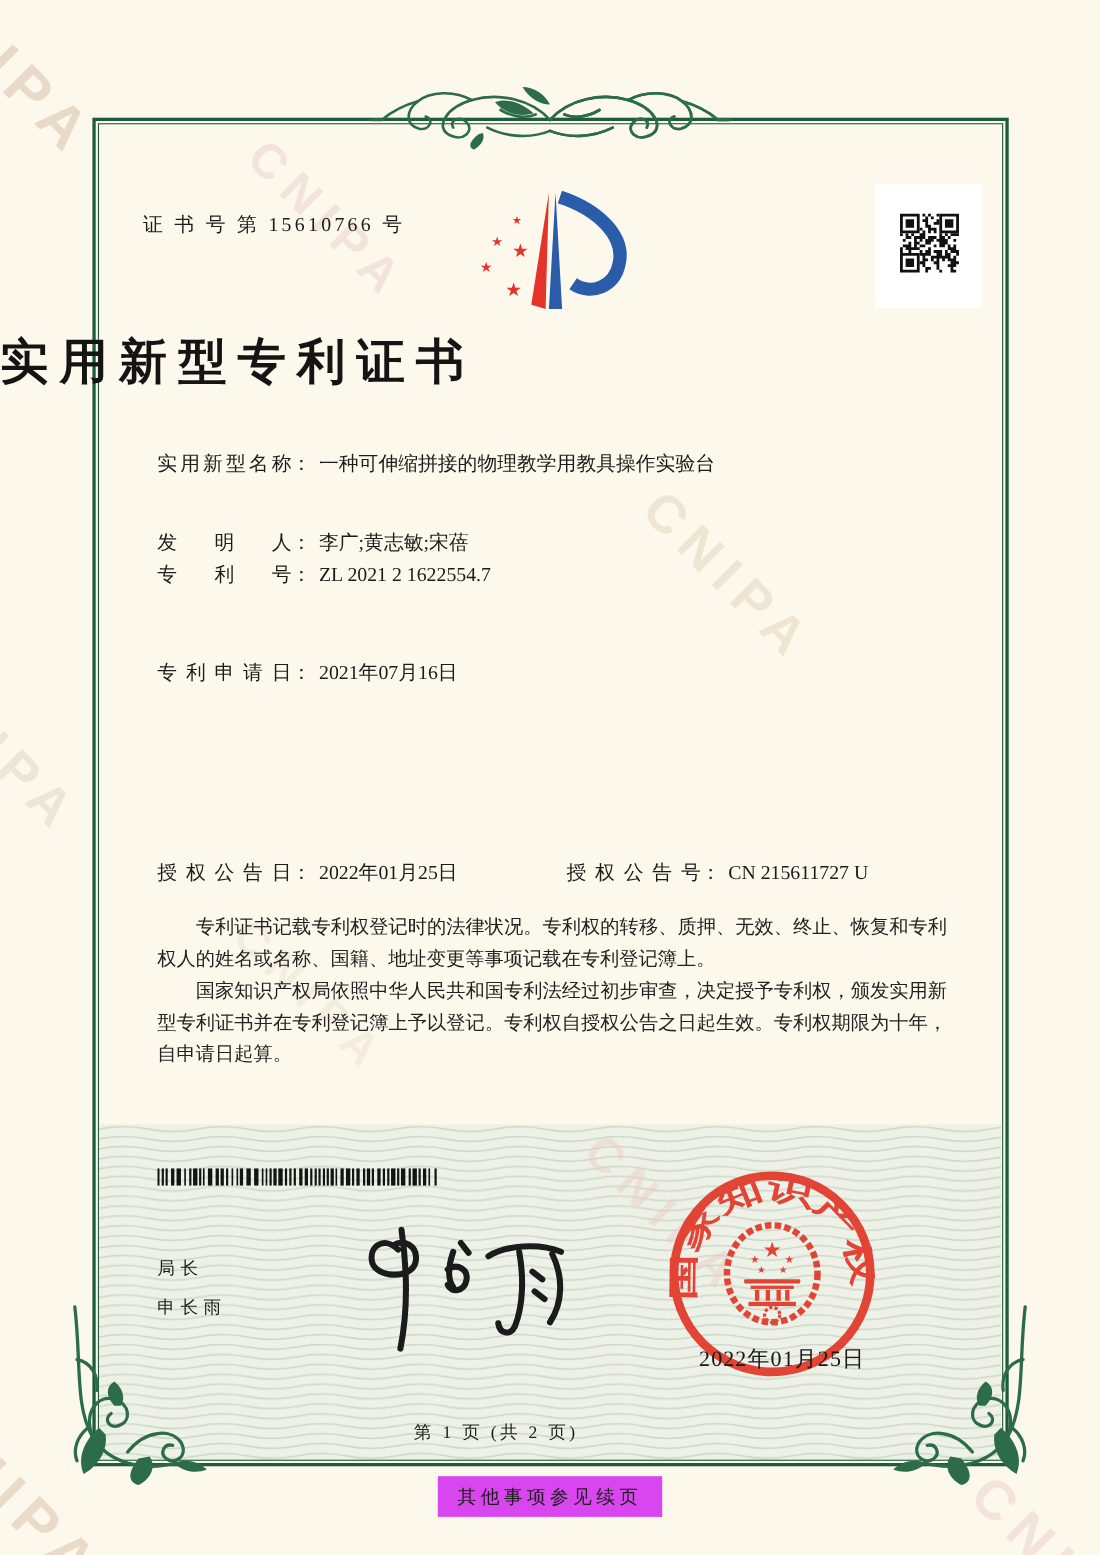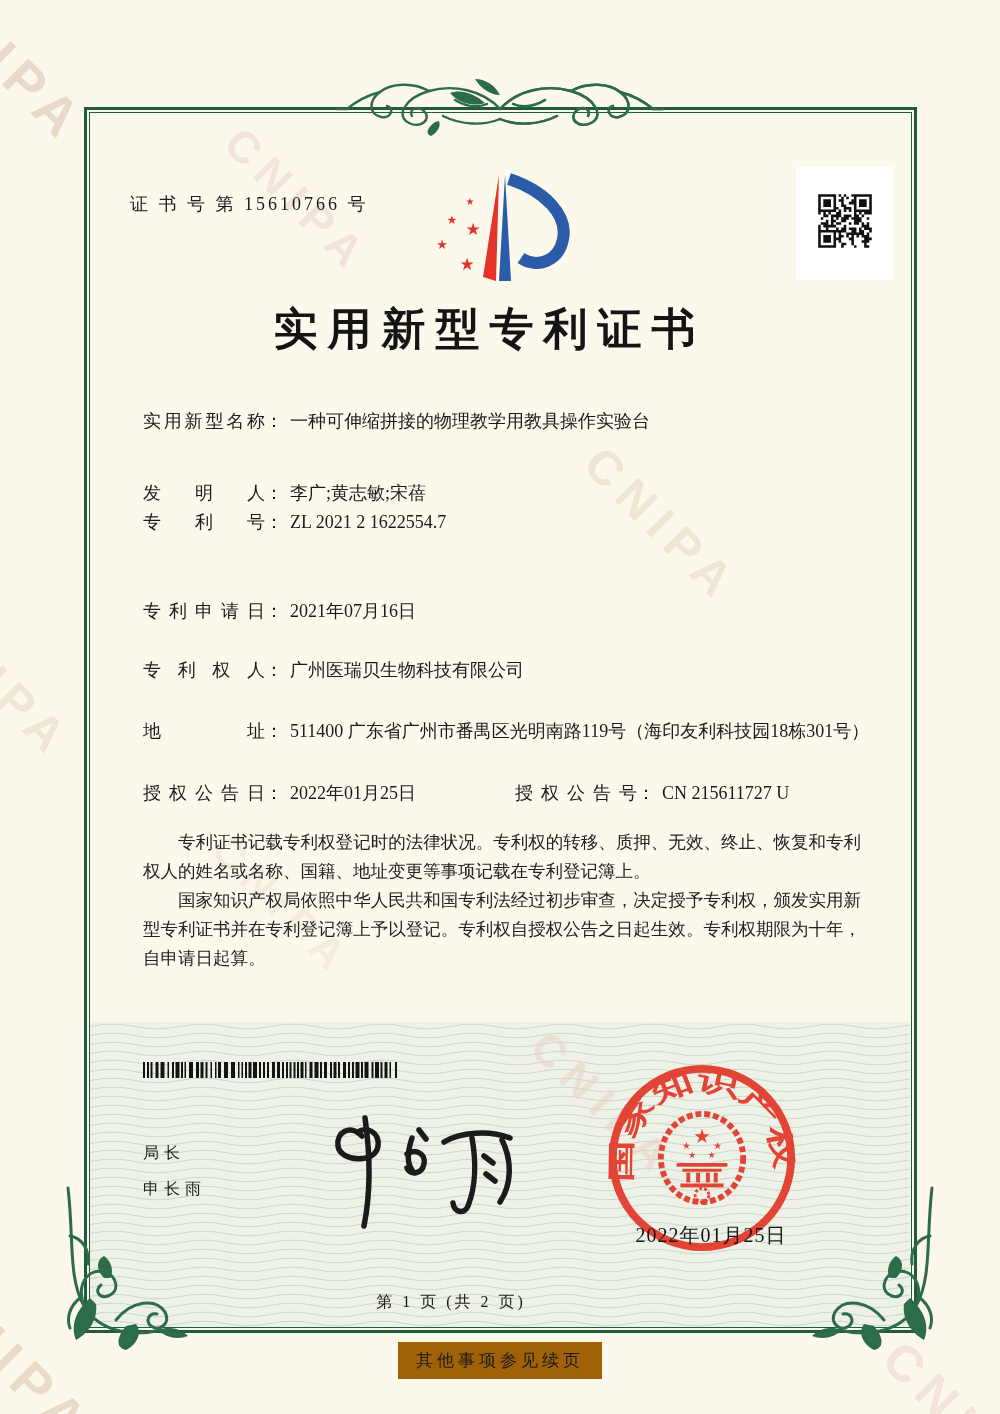--- a/index.html
+++ b/index.html
@@ -23,21 +23,21 @@
   .corner-bl{left:58px;top:1180px;}
   .corner-br{left:792px;top:1180px;transform:scaleX(-1);}
 
   .content{position:absolute;left:0;top:0;width:1000px;height:1414px;z-index:5;}
 
   .cert-no{position:absolute;left:130px;top:170px;font-size:18px;letter-spacing:3px;margin-top:22px;}
   .logo{position:absolute;left:425px;top:163px;}
   .qr-patch{position:absolute;left:796px;top:167px;width:97px;height:113px;background:#ffffff;}
   .qr-patch svg{display:block;margin:17px auto 0 auto;}
 
-  .title{position:absolute;left:0;top:300px;width:979px;text-align:center;
+  .title{position:absolute;left:0;top:300px;width:979px;
          font-size:44px;font-weight:700;letter-spacing:10px;color:#141414;}
 
   .frow{position:absolute;left:143px;font-size:18px;line-height:26px;}
   .flabel{display:inline-block;width:122px;text-align:justify;text-align-last:justify;vertical-align:top;}
   .fcolon{vertical-align:top;}
   .fvalue{display:inline-block;margin-left:7px;vertical-align:top;max-width:585px;}
   .frow-pair2{left:515px;}
 
   .paras{position:absolute;left:143px;top:828px;width:718px;font-size:17.5px;line-height:29px;text-align:justify;color:#222;}
   .paras p{margin:0;text-indent:2em;}
@@ -46,21 +46,21 @@
 
   .signer{position:absolute;left:143px;top:1143px;font-size:16px;letter-spacing:5px;}
   .signer .name{margin-top:15px;font-family:Liberation Serif, serif;}
   .signature{position:absolute;left:288px;top:1112px;}
 
   .seal{position:absolute;left:604px;top:1060px;opacity:.95;}
   .seal-date{position:absolute;left:616px;top:1222px;width:190px;text-align:center;font-size:20px;letter-spacing:1px;color:#161616;}
 
   .page-footer{position:absolute;left:0;top:1292px;width:902px;text-align:center;font-size:16px;letter-spacing:3px;}
   .bottom-note{position:absolute;left:50%;top:1342px;transform:translateX(-50%);
-               background:#a16207;padding:7px 18px;font-size:17px;letter-spacing:4px;}
+               background:#d946ef;padding:7px 18px;font-size:17px;letter-spacing:4px;}
 </style>
 </head>
 <body>
 
 <div class="page">
 
   <div class="wm" style="left:-52px;top:-40px;font-size:54px;color:rgba(216,192,172,.55)">CNIPA</div>
   <div class="wm" style="left:250px;top:118px;font-size:44px;color:rgba(234,207,198,.5)">CNIPA</div>
   <div class="wm" style="left:612px;top:436px;font-size:48px;color:rgba(228,216,194,.6)">CNIPA</div>
   <div class="wm" style="left:-55px;top:592px;font-size:48px;color:rgba(228,216,196,.6)">CNIPA</div>
@@ -166,26 +166,20 @@
       <span class="flabel">实用新型名称</span><span class="fcolon">：</span><span class="fvalue">一种可伸缩拼接的物理教学用教具操作实验台</span>
     </div>
     <div class="frow" style="top:480px">
       <span class="flabel">发明人</span><span class="fcolon">：</span><span class="fvalue">李广;黄志敏;宋蓓</span>
     </div>
     <div class="frow" style="top:509px">
       <span class="flabel">专利号</span><span class="fcolon">：</span><span class="fvalue">ZL 2021 2 1622554.7</span>
     </div>
     <div class="frow" style="top:598px">
       <span class="flabel">专利申请日</span><span class="fcolon">：</span><span class="fvalue">2021年07月16日</span>
-    </div>
-    <div class="frow" style="top:657px">
-      <span class="flabel">专利权人</span><span class="fcolon">：</span><span class="fvalue">广州医瑞贝生物科技有限公司</span>
-    </div>
-    <div class="frow" style="top:718px">
-      <span class="flabel">地址</span><span class="fcolon">：</span><span class="fvalue">511400 广东省广州市番禺区光明南路119号（海印友利科技园18栋301号）</span>
     </div>
     <div class="frow" style="top:780px">
       <span class="flabel">授权公告日</span><span class="fcolon">：</span><span class="fvalue">2022年01月25日</span>
     </div>
     <div class="frow frow-pair2" style="top:780px">
       <span class="flabel">授权公告号</span><span class="fcolon">：</span><span class="fvalue">CN 215611727 U</span>
     </div>
 
     <div class="paras">
       <p>专利证书记载专利权登记时的法律状况。专利权的转移、质押、无效、终止、恢复和专利权人的姓名或名称、国籍、地址变更等事项记载在专利登记簿上。</p>

